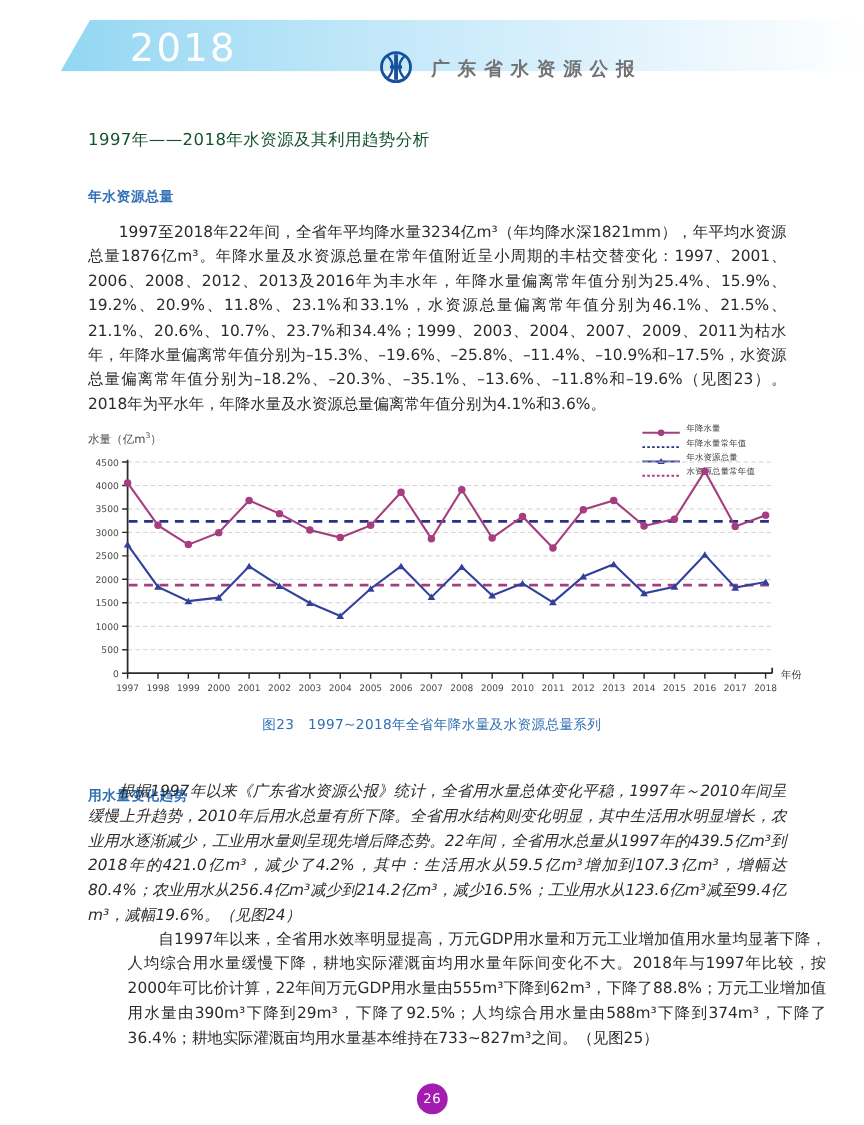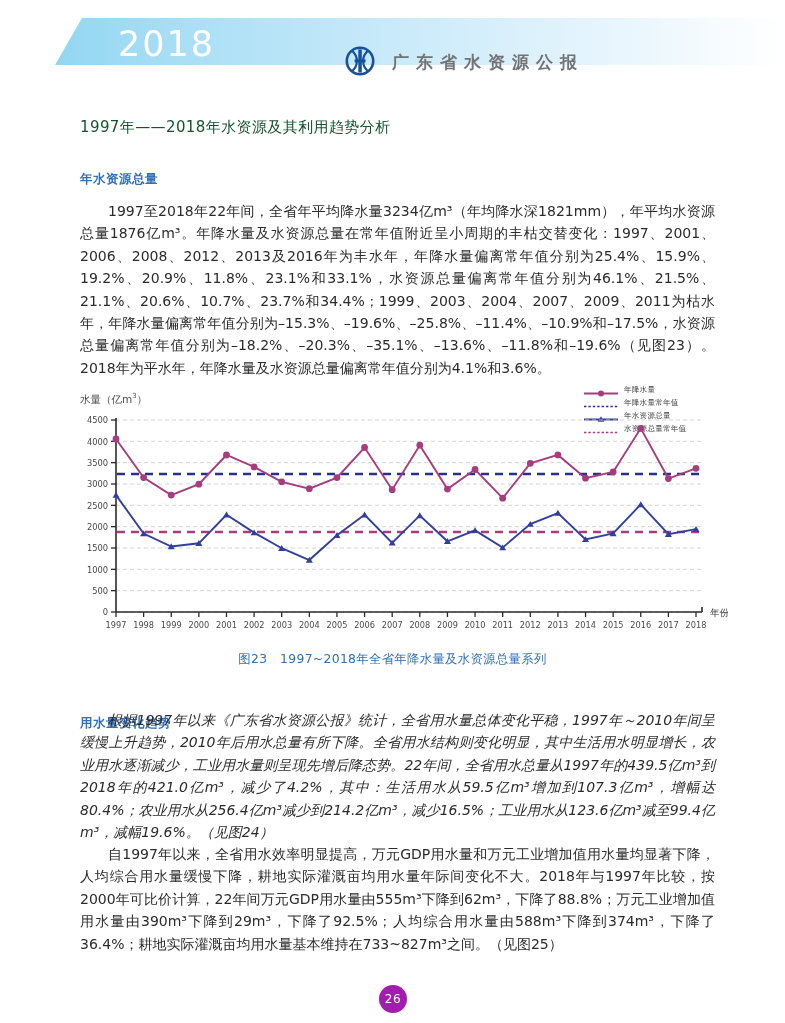--- a/index.html
+++ b/index.html
@@ -275,17 +275,17 @@
         <polygon points="618,111.89866666666667 621.52,117.81866666666667 614.48,117.81866666666667" fill="#32409b"></polygon>
       </svg>
   </div>
 
   <div class="fig-caption" style="top:651px;">图23　1997~2018年全省年降水量及水资源总量系列</div>
 
   <div class="sub-title" style="top:683px;margin-top:32px;">用水量变化趋势</div>
 
   <div class="para" style="top:709px;font-style:italic;">根据1997年以来《广东省水资源公报》统计，全省用水量总体变化平稳，1997年～2010年间呈缓慢上升趋势，2010年后用水总量有所下降。全省用水结构则变化明显，其中生活用水明显增长，农业用水逐渐减少，工业用水量则呈现先增后降态势。22年间，全省用水总量从1997年的439.5亿m³到2018年的421.0亿m³，减少了4.2%，其中：生活用水从59.5亿m³增加到107.3亿m³，增幅达80.4%；农业用水从256.4亿m³减少到214.2亿m³，减少16.5%；工业用水从123.6亿m³减至99.4亿m³，减幅19.6%。（见图24）</div>
 
-  <div class="para" style="top:843px;">自1997年以来，全省用水效率明显提高，万元GDP用水量和万元工业增加值用水量均显著下降，人均综合用水量缓慢下降，耕地实际灌溉亩均用水量年际间变化不大。2018年与1997年比较，按2000年可比价计算，22年间万元GDP用水量由555m³下降到62m³，下降了88.8%；万元工业增加值用水量由390m³下降到29m³，下降了92.5%；人均综合用水量由588m³下降到374m³，下降了36.4%；耕地实际灌溉亩均用水量基本维持在733~827m³之间。（见图25）</div>
+  <div class="para" style="top:843px;margin-left:36px;">自1997年以来，全省用水效率明显提高，万元GDP用水量和万元工业增加值用水量均显著下降，人均综合用水量缓慢下降，耕地实际灌溉亩均用水量年际间变化不大。2018年与1997年比较，按2000年可比价计算，22年间万元GDP用水量由555m³下降到62m³，下降了88.8%；万元工业增加值用水量由390m³下降到29m³，下降了92.5%；人均综合用水量由588m³下降到374m³，下降了36.4%；耕地实际灌溉亩均用水量基本维持在733~827m³之间。（见图25）</div>
 
   <div class="pagenum">26</div>
 
 </div>
 
 </body></html>

